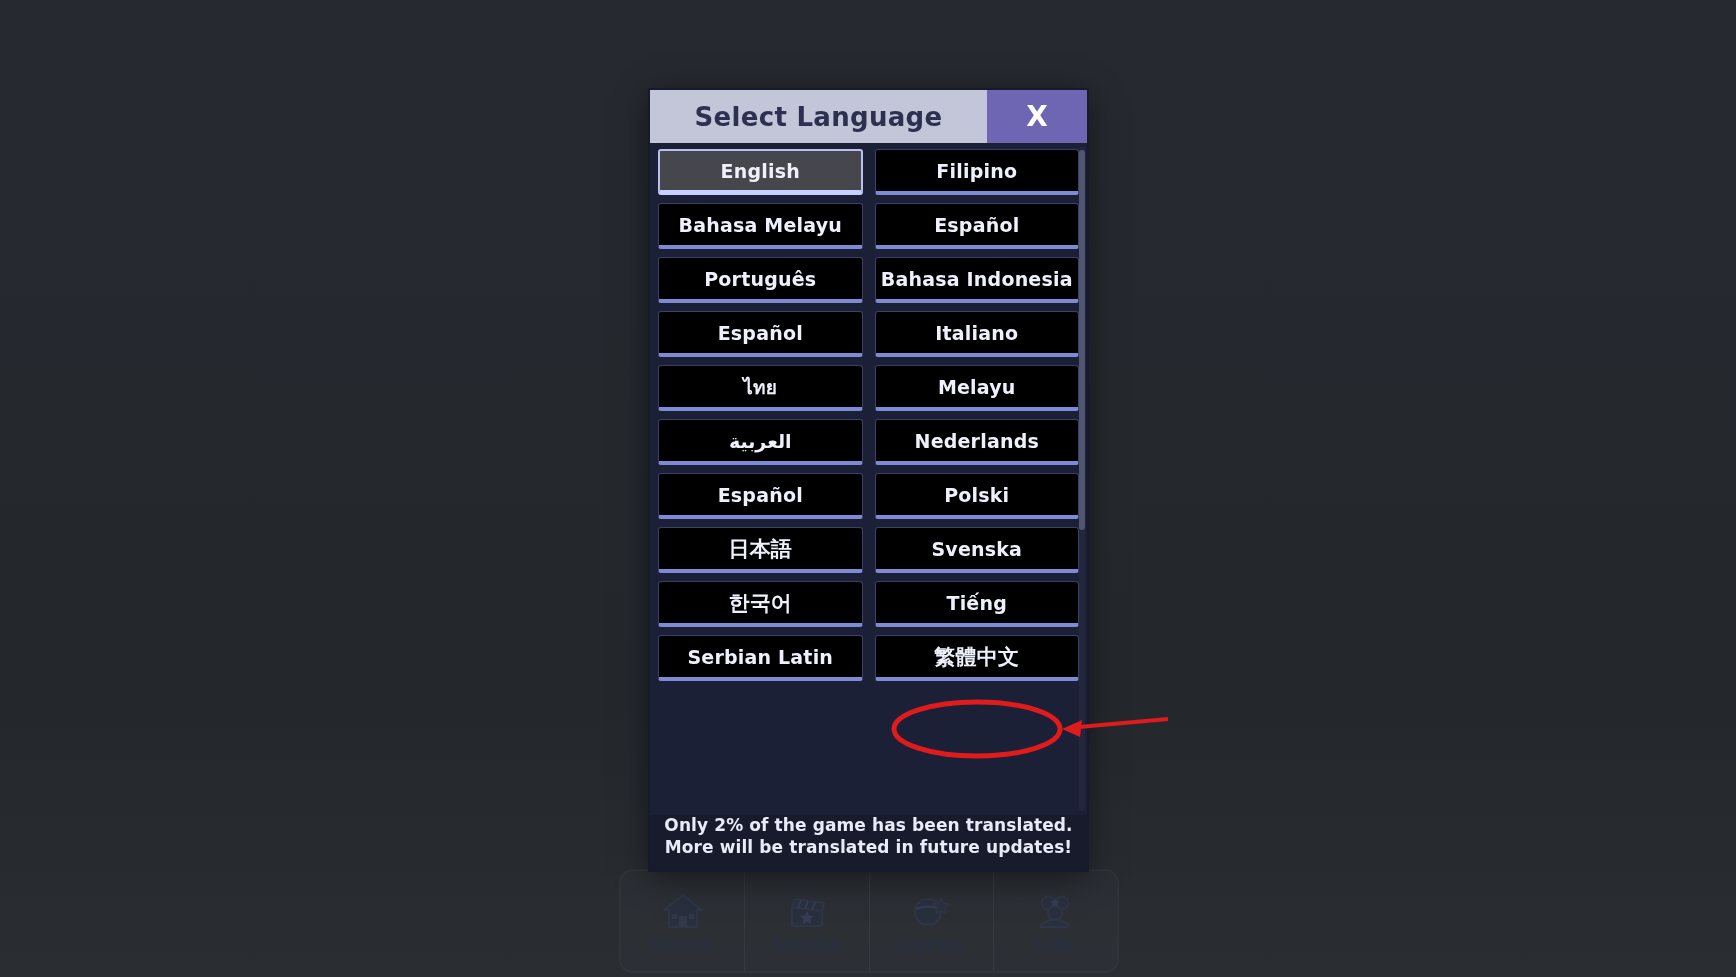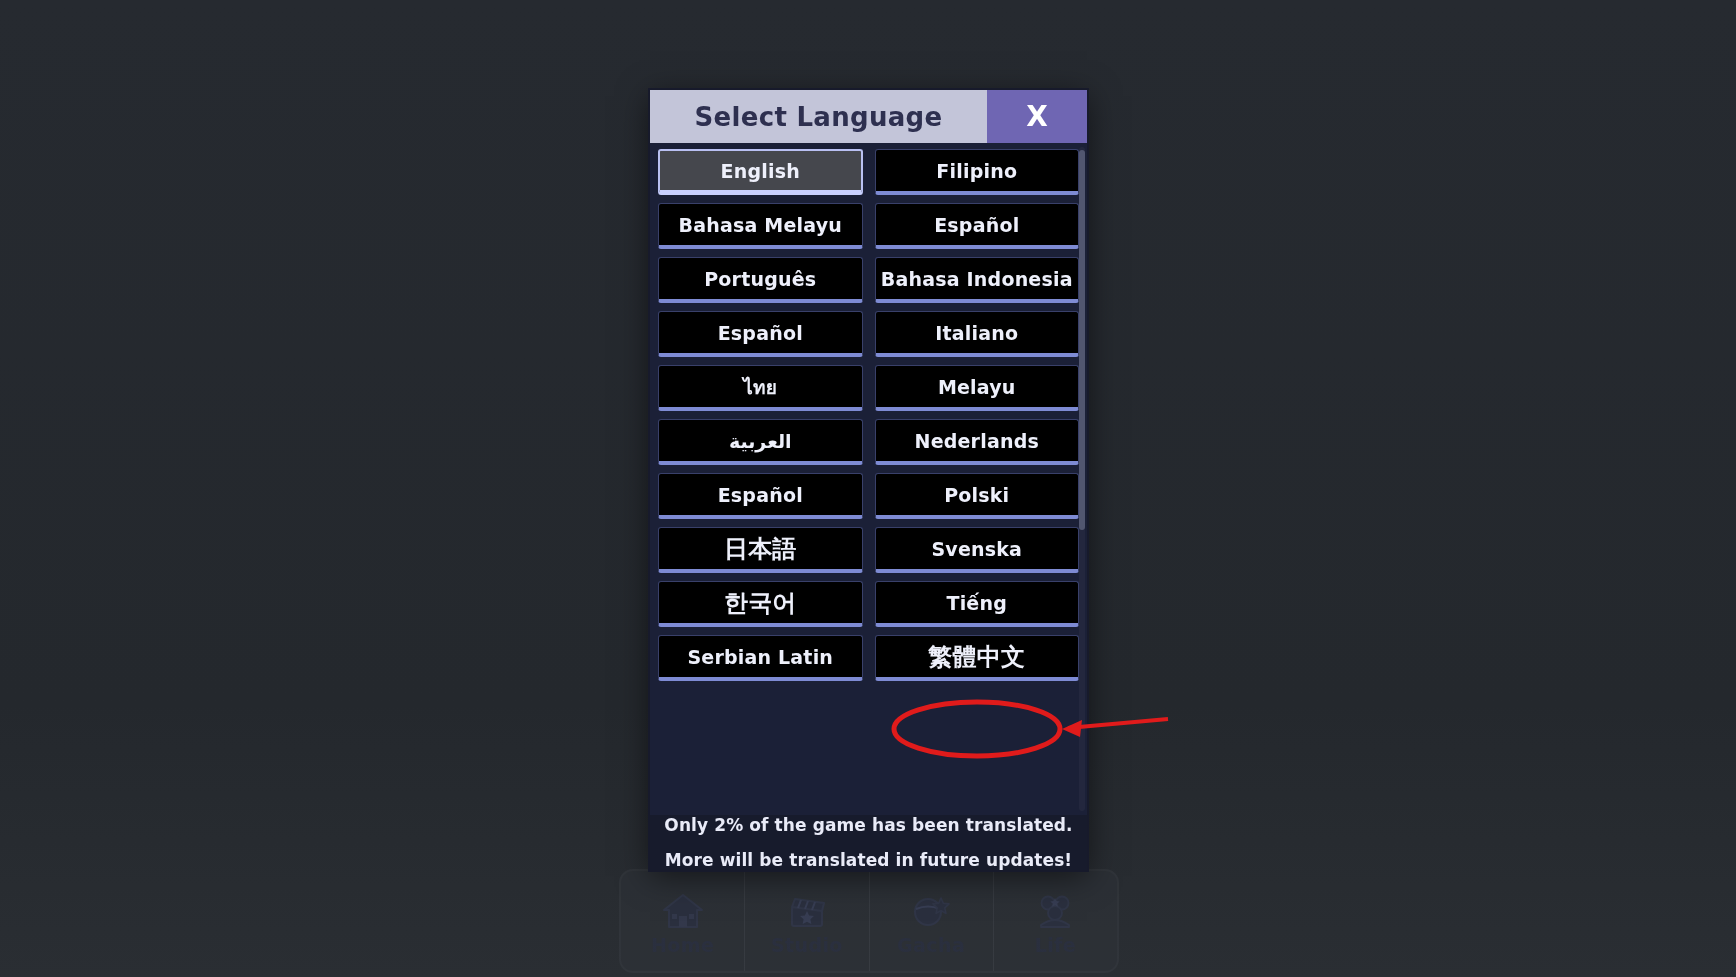--- a/index.html
+++ b/index.html
@@ -161,21 +161,21 @@
     justify-content: center;
     cursor: pointer;
     box-sizing: border-box;
     letter-spacing: .2px;
   }
   .lang-btn.selected {
     background: #45474d;
     border: 2px solid #b9c0f2;
     border-bottom: 5px solid #c9d0ff;
   }
-  .lang-btn.cjk { font-size: 24px; }
+  .lang-btn.cjk { font-size: 21px; }
 
   
   #lang-scrollbar-track {
     position: absolute;
     right: 2px;
     top: 57px;
     width: 6px;
     height: 664px;
     background: rgba(255,255,255,0.035);
     border-radius: 3px;
@@ -194,21 +194,21 @@
   #modal-footer {
     position: absolute;
     left: 0;
     bottom: 0;
     width: 100%;
     height: 55px;
     background: #171b2c;
     display: flex;
     flex-direction: column;
     align-items: center;
-    justify-content: space-between;
+    justify-content: flex-start;
     gap: 2px;
   }
   .footer-line {
     color: #e9ebf8;
     font-size: 17px;
     font-weight: 700;
     letter-spacing: .1px;
   }
 
   

